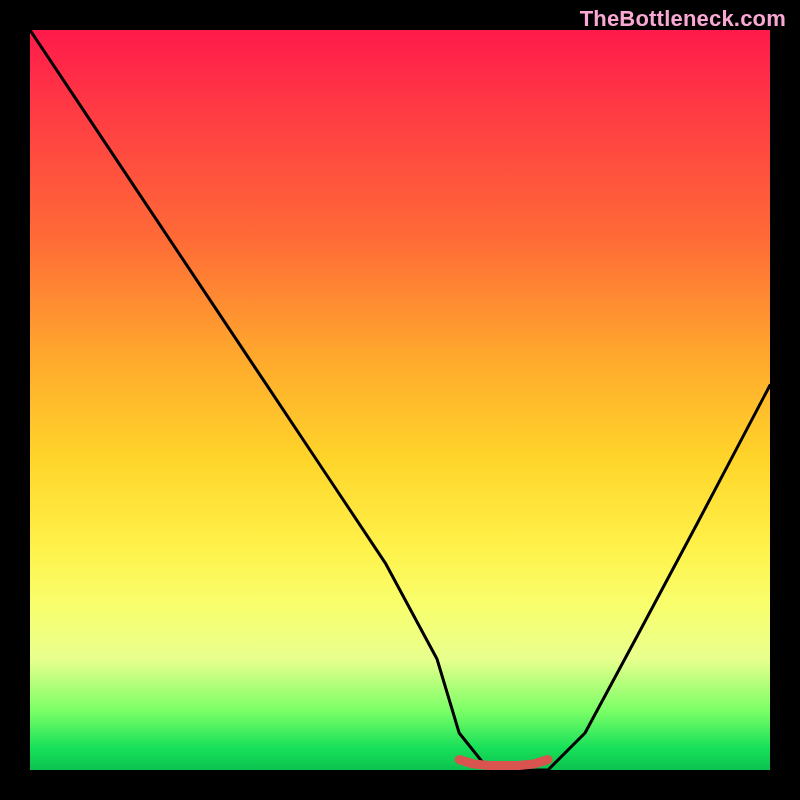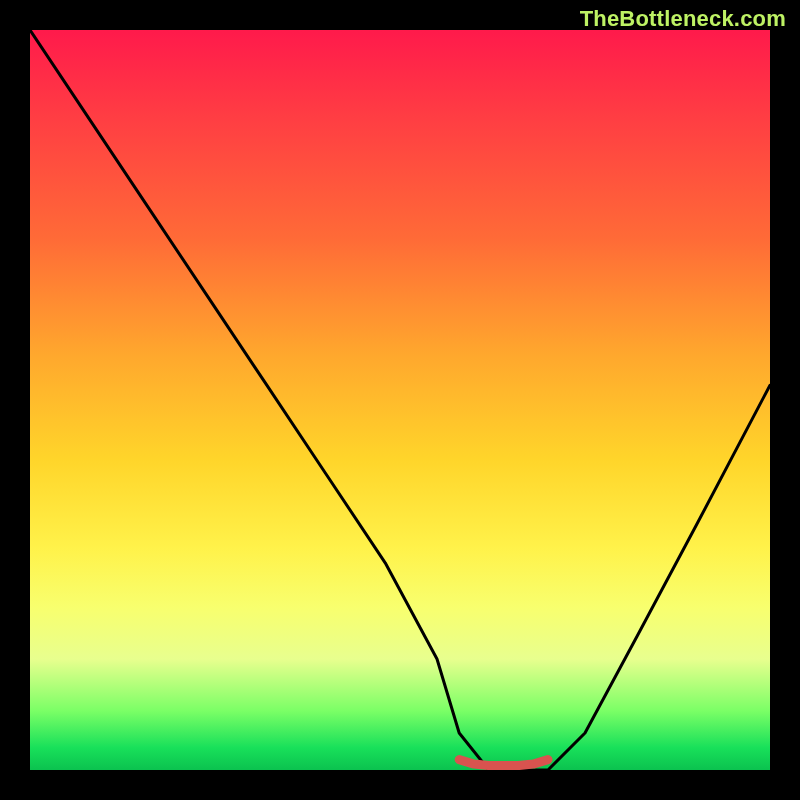--- a/index.html
+++ b/index.html
@@ -14,21 +14,21 @@
   .frame {
     position: relative;
     width: 800px;
     height: 800px;
     background: #000;
   }
   .watermark {
     position: absolute;
     top: 6px;
     right: 14px;
-    color: #bef264;
+    color: #f9a8d4;
     font-size: 22px;
     font-weight: 600;
     letter-spacing: 0.2px;
     z-index: 10;
   }
   .plot {
     position: absolute;
     left: 30px;
     top: 30px;
     width: 740px;

